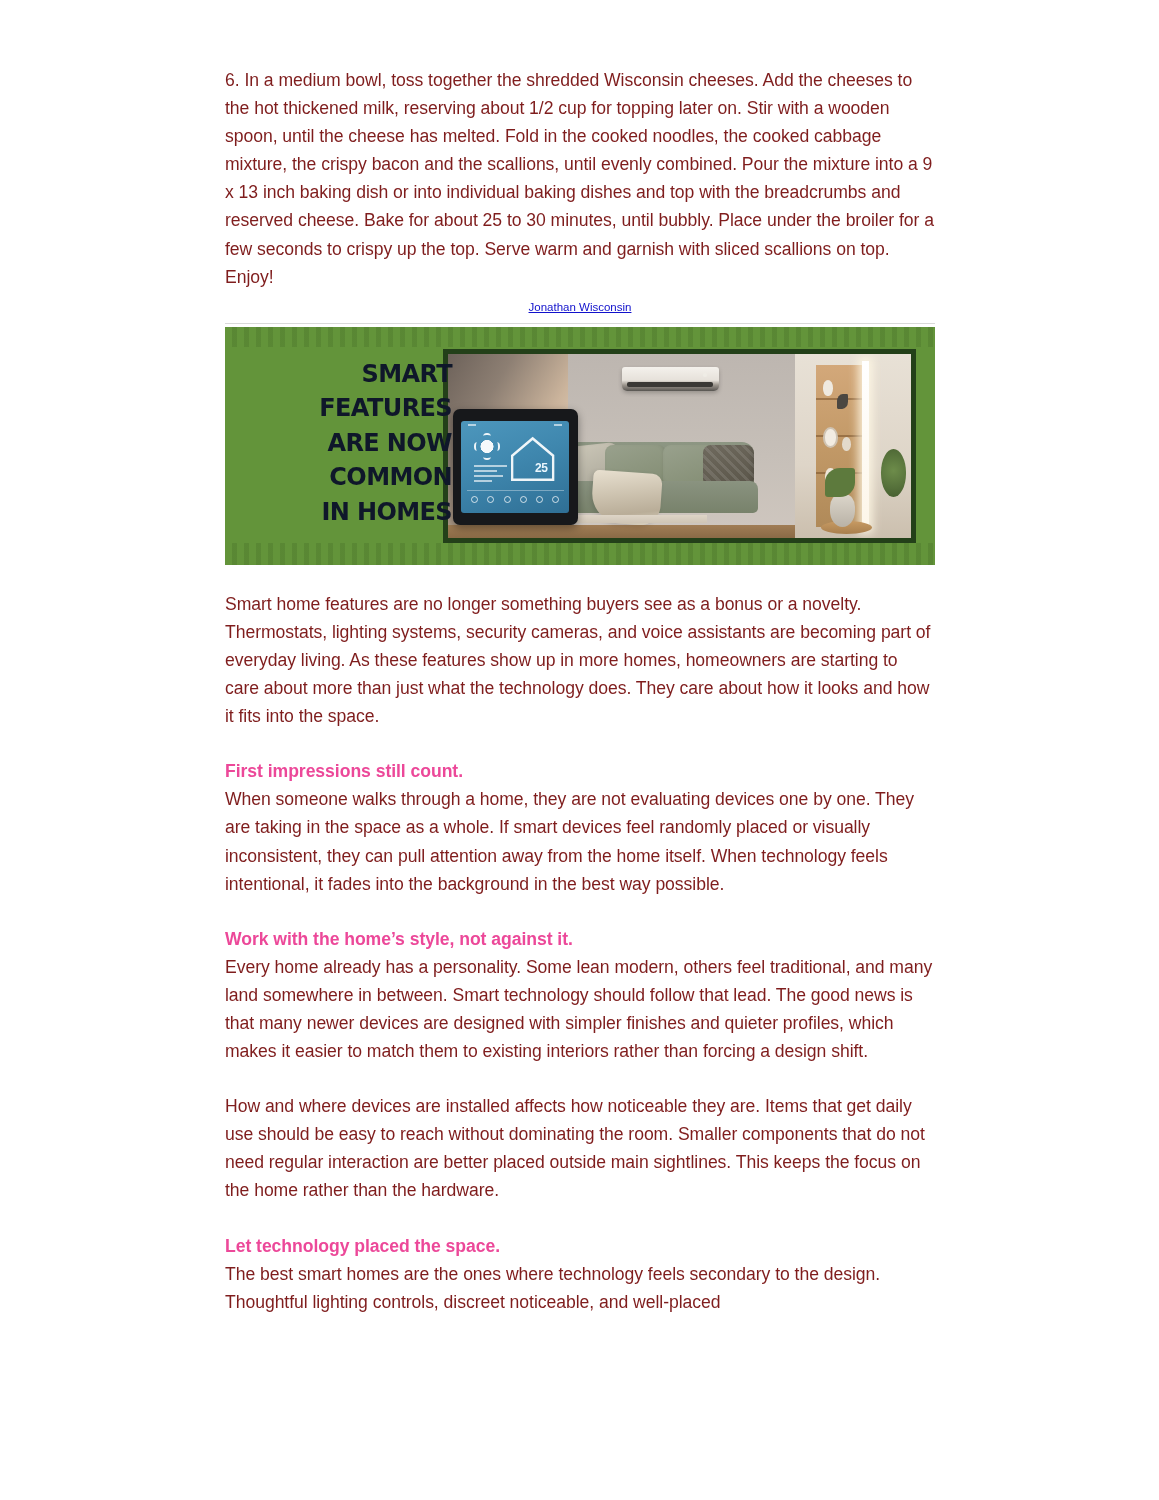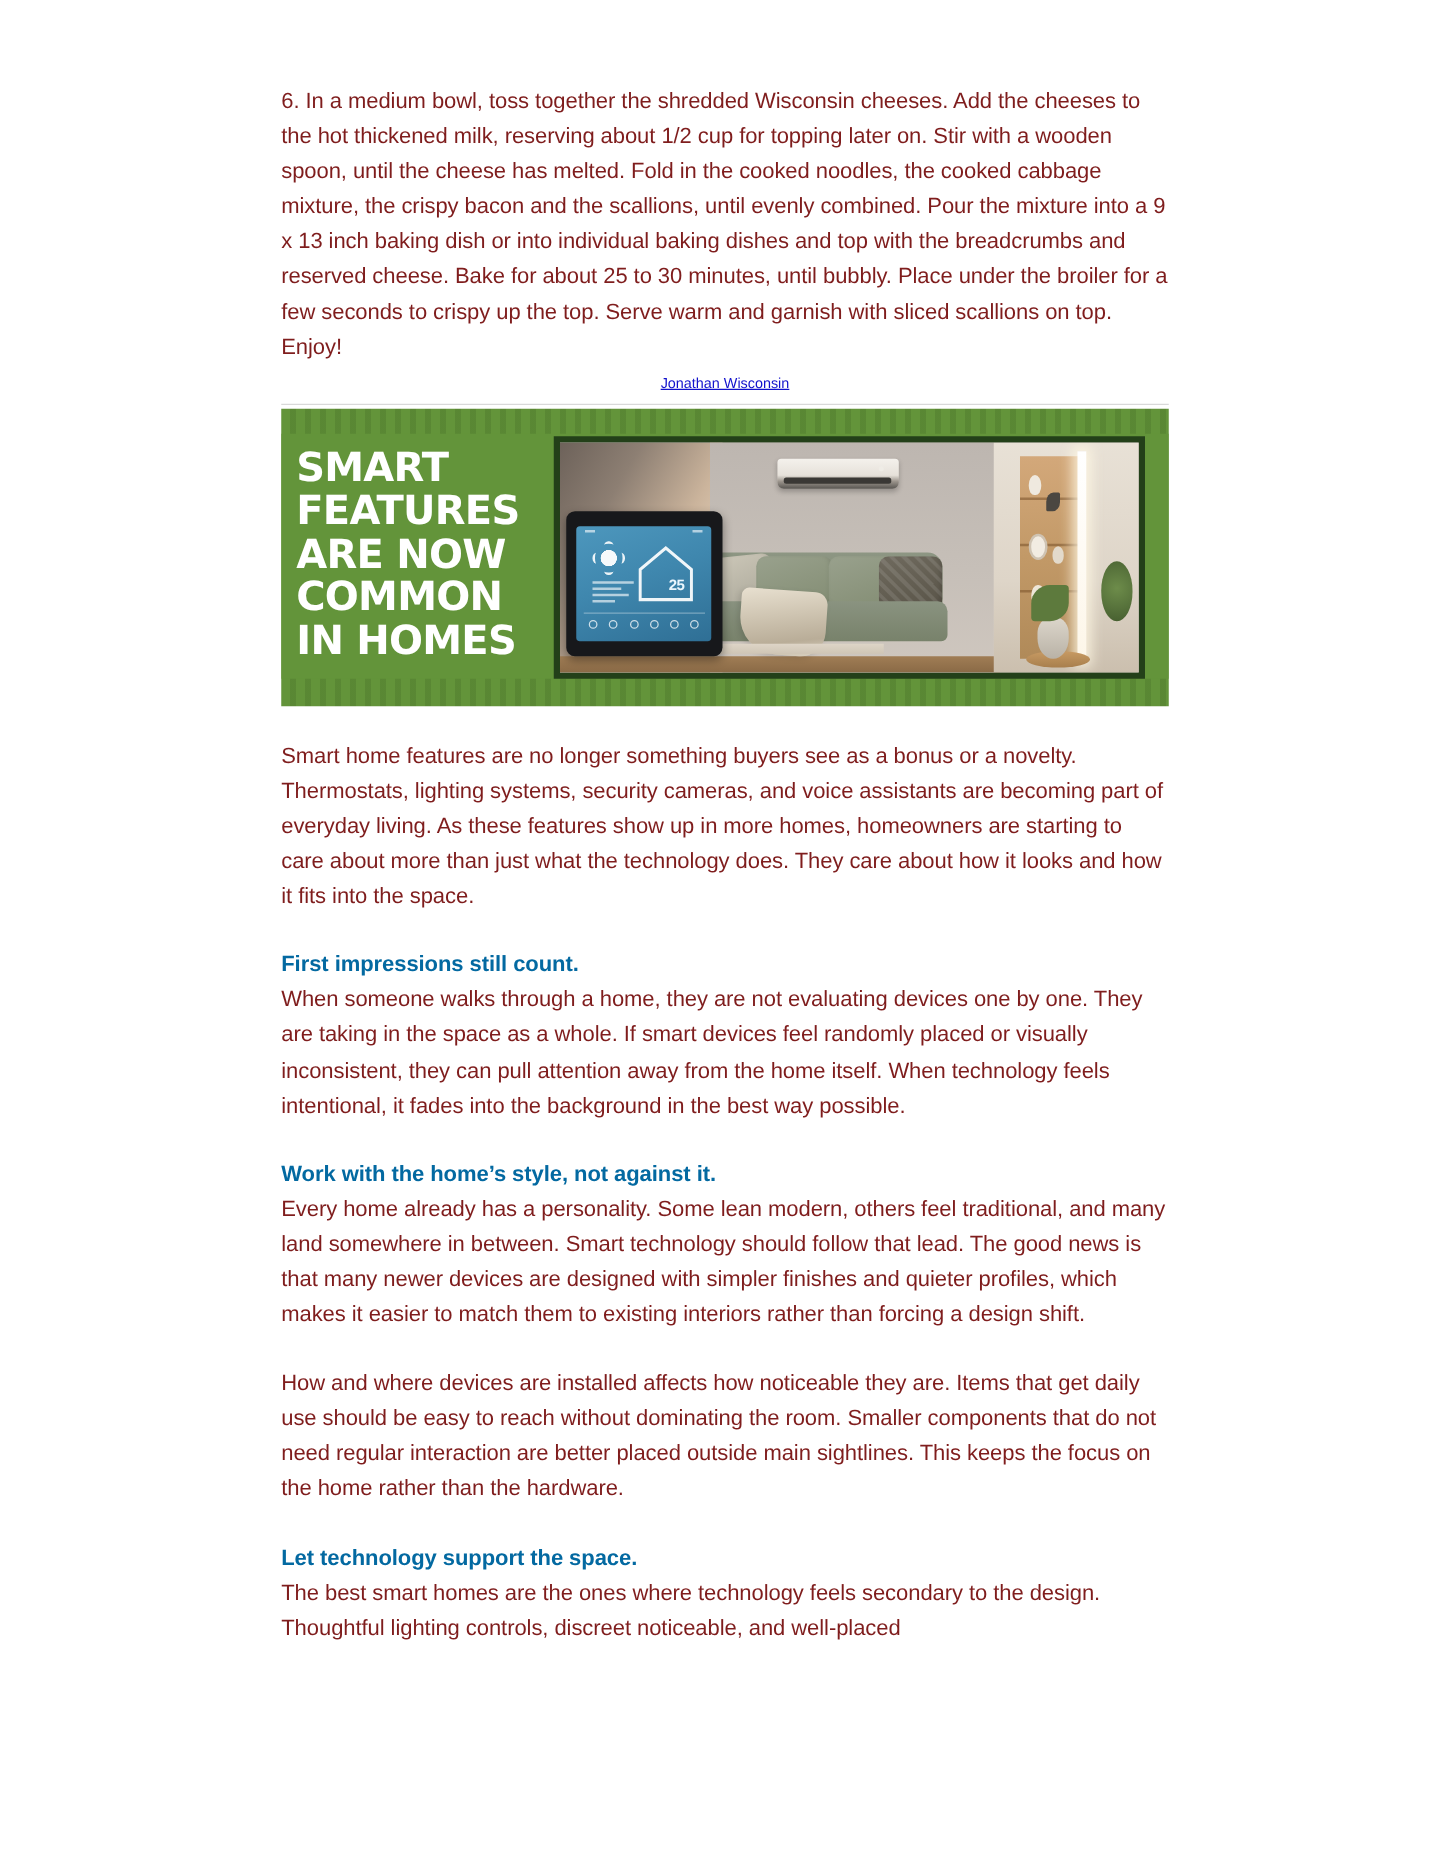--- a/index.html
+++ b/index.html
@@ -98,24 +98,25 @@
   }
 
   .banner-title {
     position: absolute;
     left: 12px;
     top: 30px;
     width: 215px;
     z-index: 4;
     font-family: "DejaVu Sans", sans-serif;
     font-weight: 700;
-    font-size: 32px;
+    font-size: 24px;
     line-height: 34.5px;
     letter-spacing: -0.6px;
-    color: #ffffff;
+    color: #0f172a;
+    text-align: right;
     text-transform: uppercase;
   }
   .banner-title div { white-space: nowrap; }
 
   
   .photo-frame {
     position: absolute;
     left: 218px;
     top: 22px;
     width: 473px;
@@ -453,21 +454,21 @@
     justify-content: space-between;
   }
   .ts-tick { width: 8px; height: 2px; background: rgba(255,255,255,0.6); }
 
   
   .section { margin-top: 0; }
   .heading {
     font-size: 17.6px;
     line-height: 28.1px;
     font-weight: 700;
-    color: #0369a1;
+    color: #ec4899;
     margin: 0;
     letter-spacing: -0.05px;
   }
   .gap-lg { height: 27px; }
   .gap-after-banner { height: 25px; }
 </style>
 </head>
 <body>
 
 <div class="page">
@@ -588,18 +589,18 @@
       <p class="para">Every home already has a personality. Some lean modern, others feel traditional, and many land somewhere in between. Smart technology should follow that lead. The good news is that many newer devices are designed with simpler finishes and quieter profiles, which makes it easier to match them to existing interiors rather than forcing a design shift.</p>
     </div>
 
     <div class="gap-lg"></div>
     <div class="section">
       <p class="para">How and where devices are installed affects how noticeable they are. Items that get daily use should be easy to reach without dominating the room. Smaller components that do not need regular interaction are better placed outside main sightlines. This keeps the focus on the home rather than the hardware.</p>
     </div>
 
     <div class="gap-lg"></div>
     <div class="section">
-      <p class="heading">Let technology support the space.</p>
+      <p class="heading">Let technology placed the space.</p>
       <p class="para">The best smart homes are the ones where technology feels secondary to the design. Thoughtful lighting controls, discreet noticeable, and well-placed</p>
     </div>
 
   </div>
 </div>
 
 </body></html>

